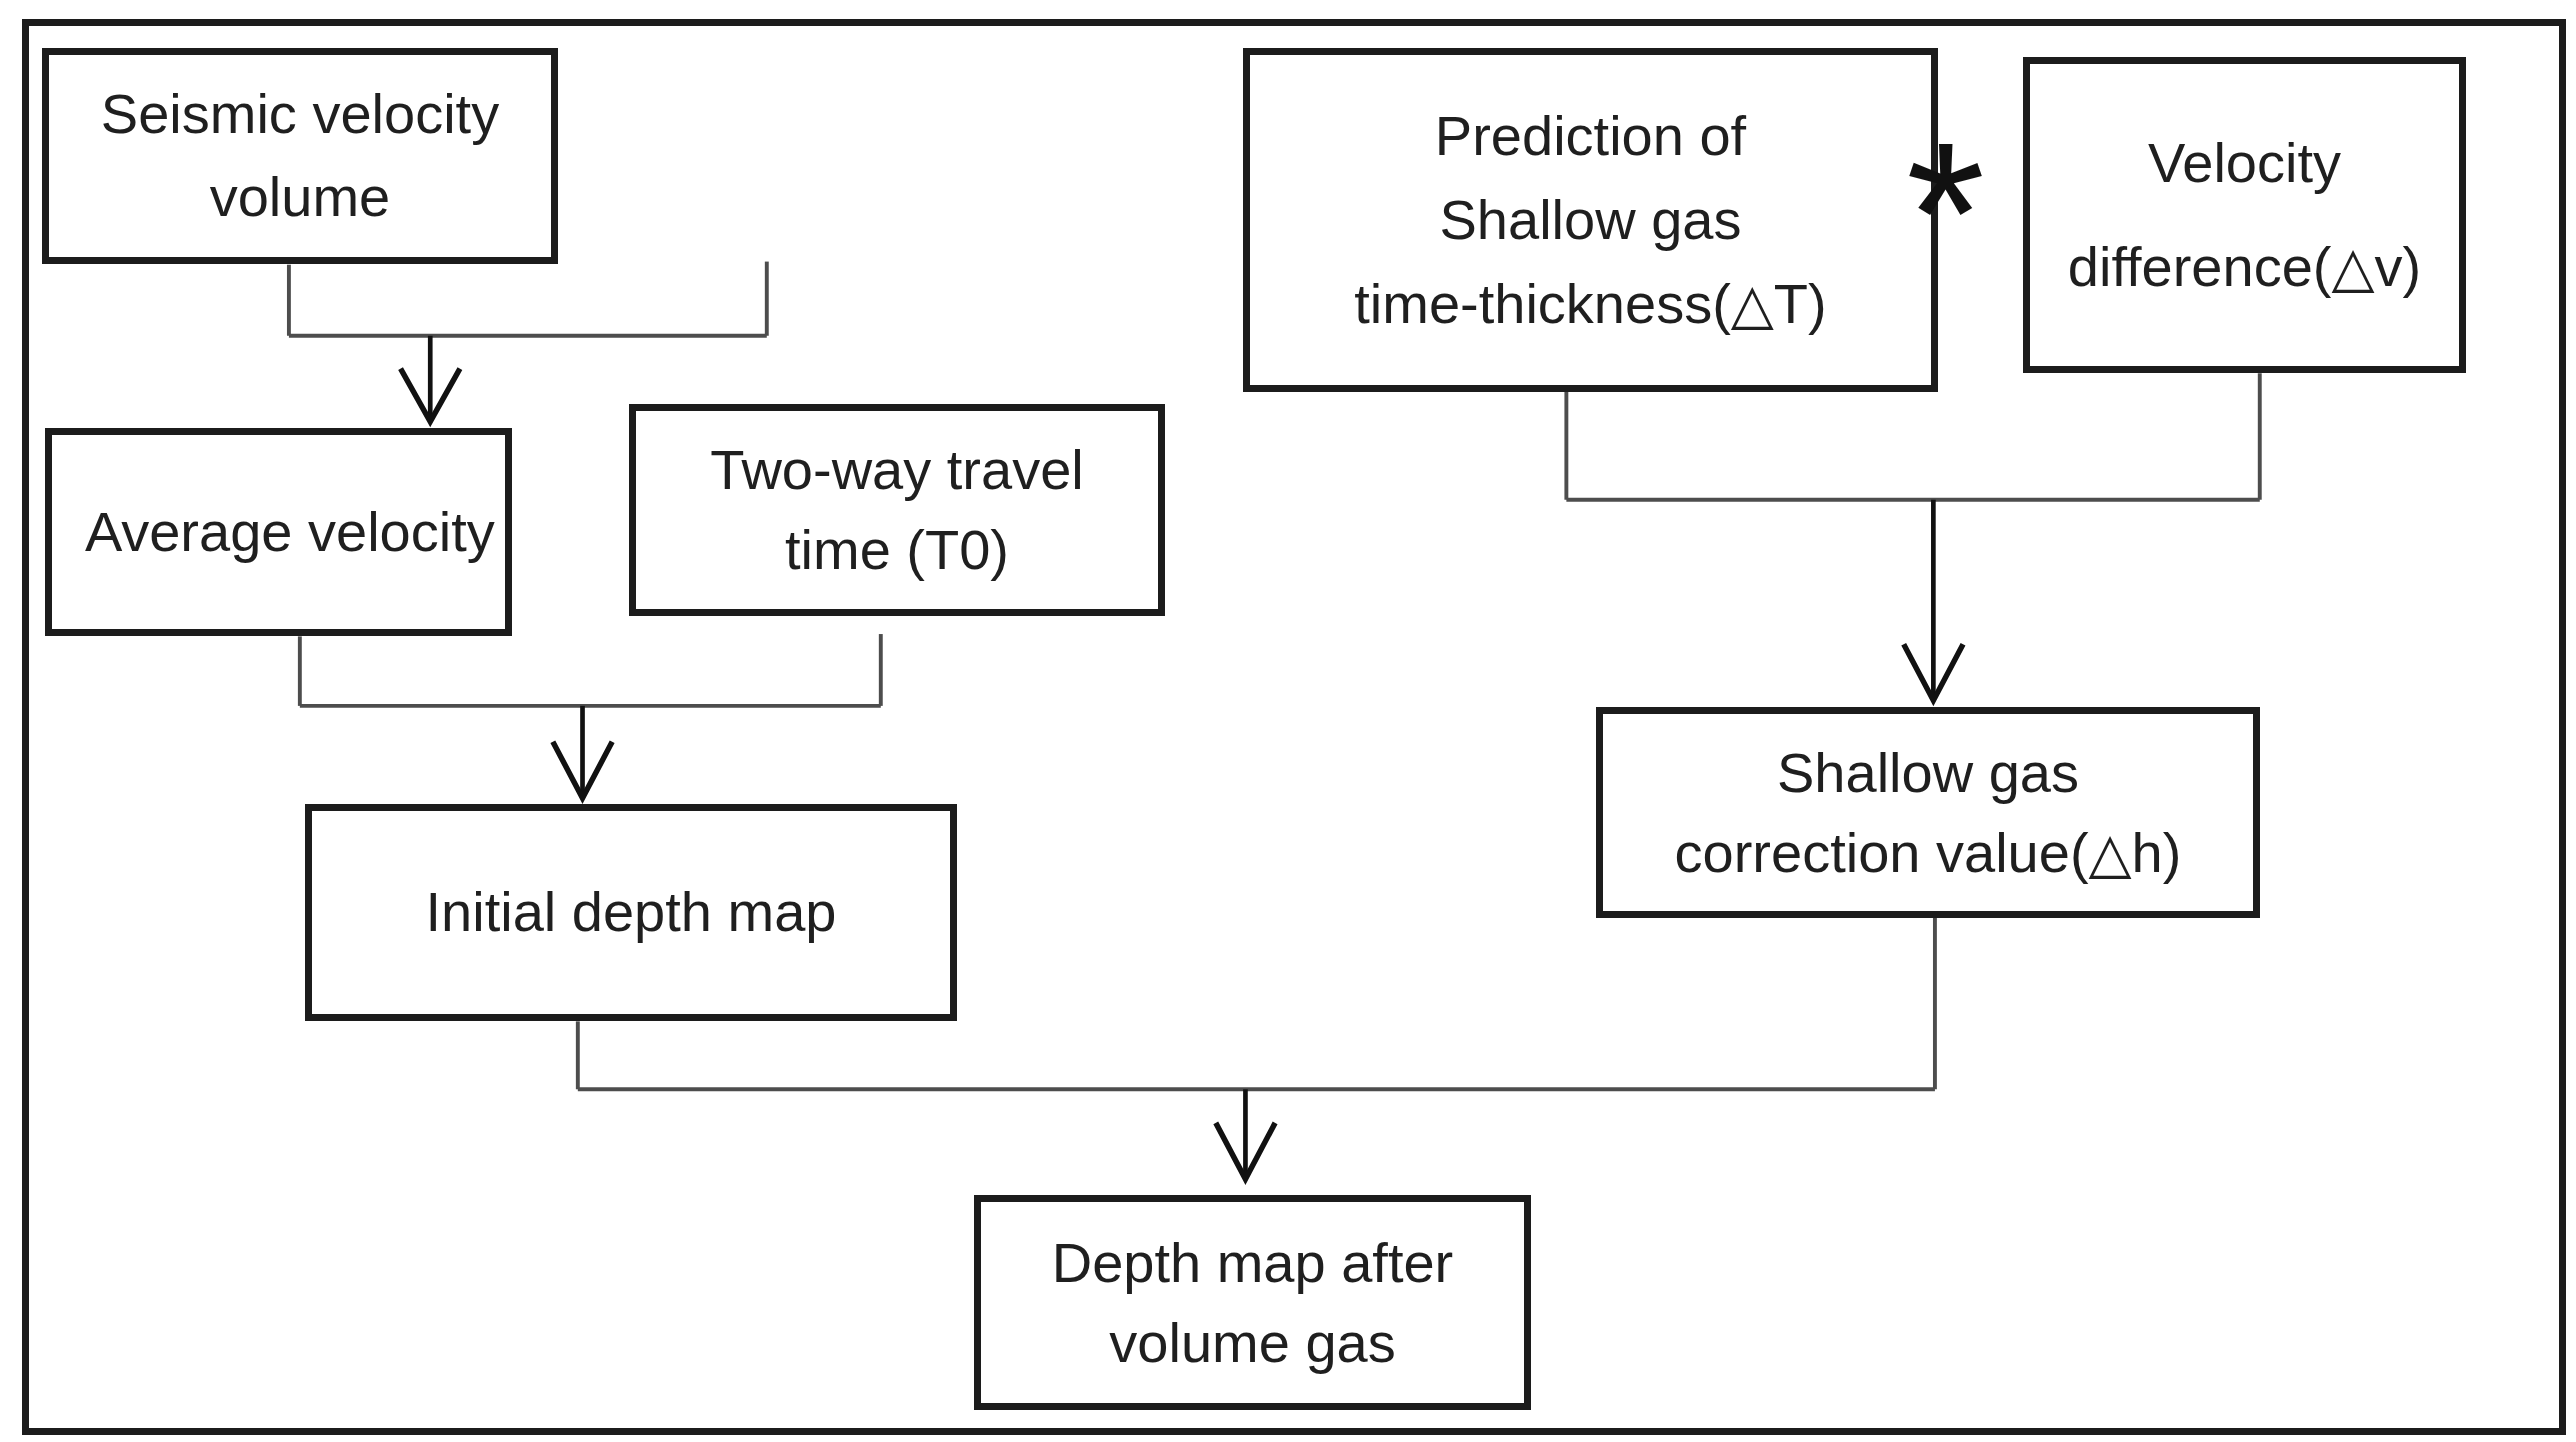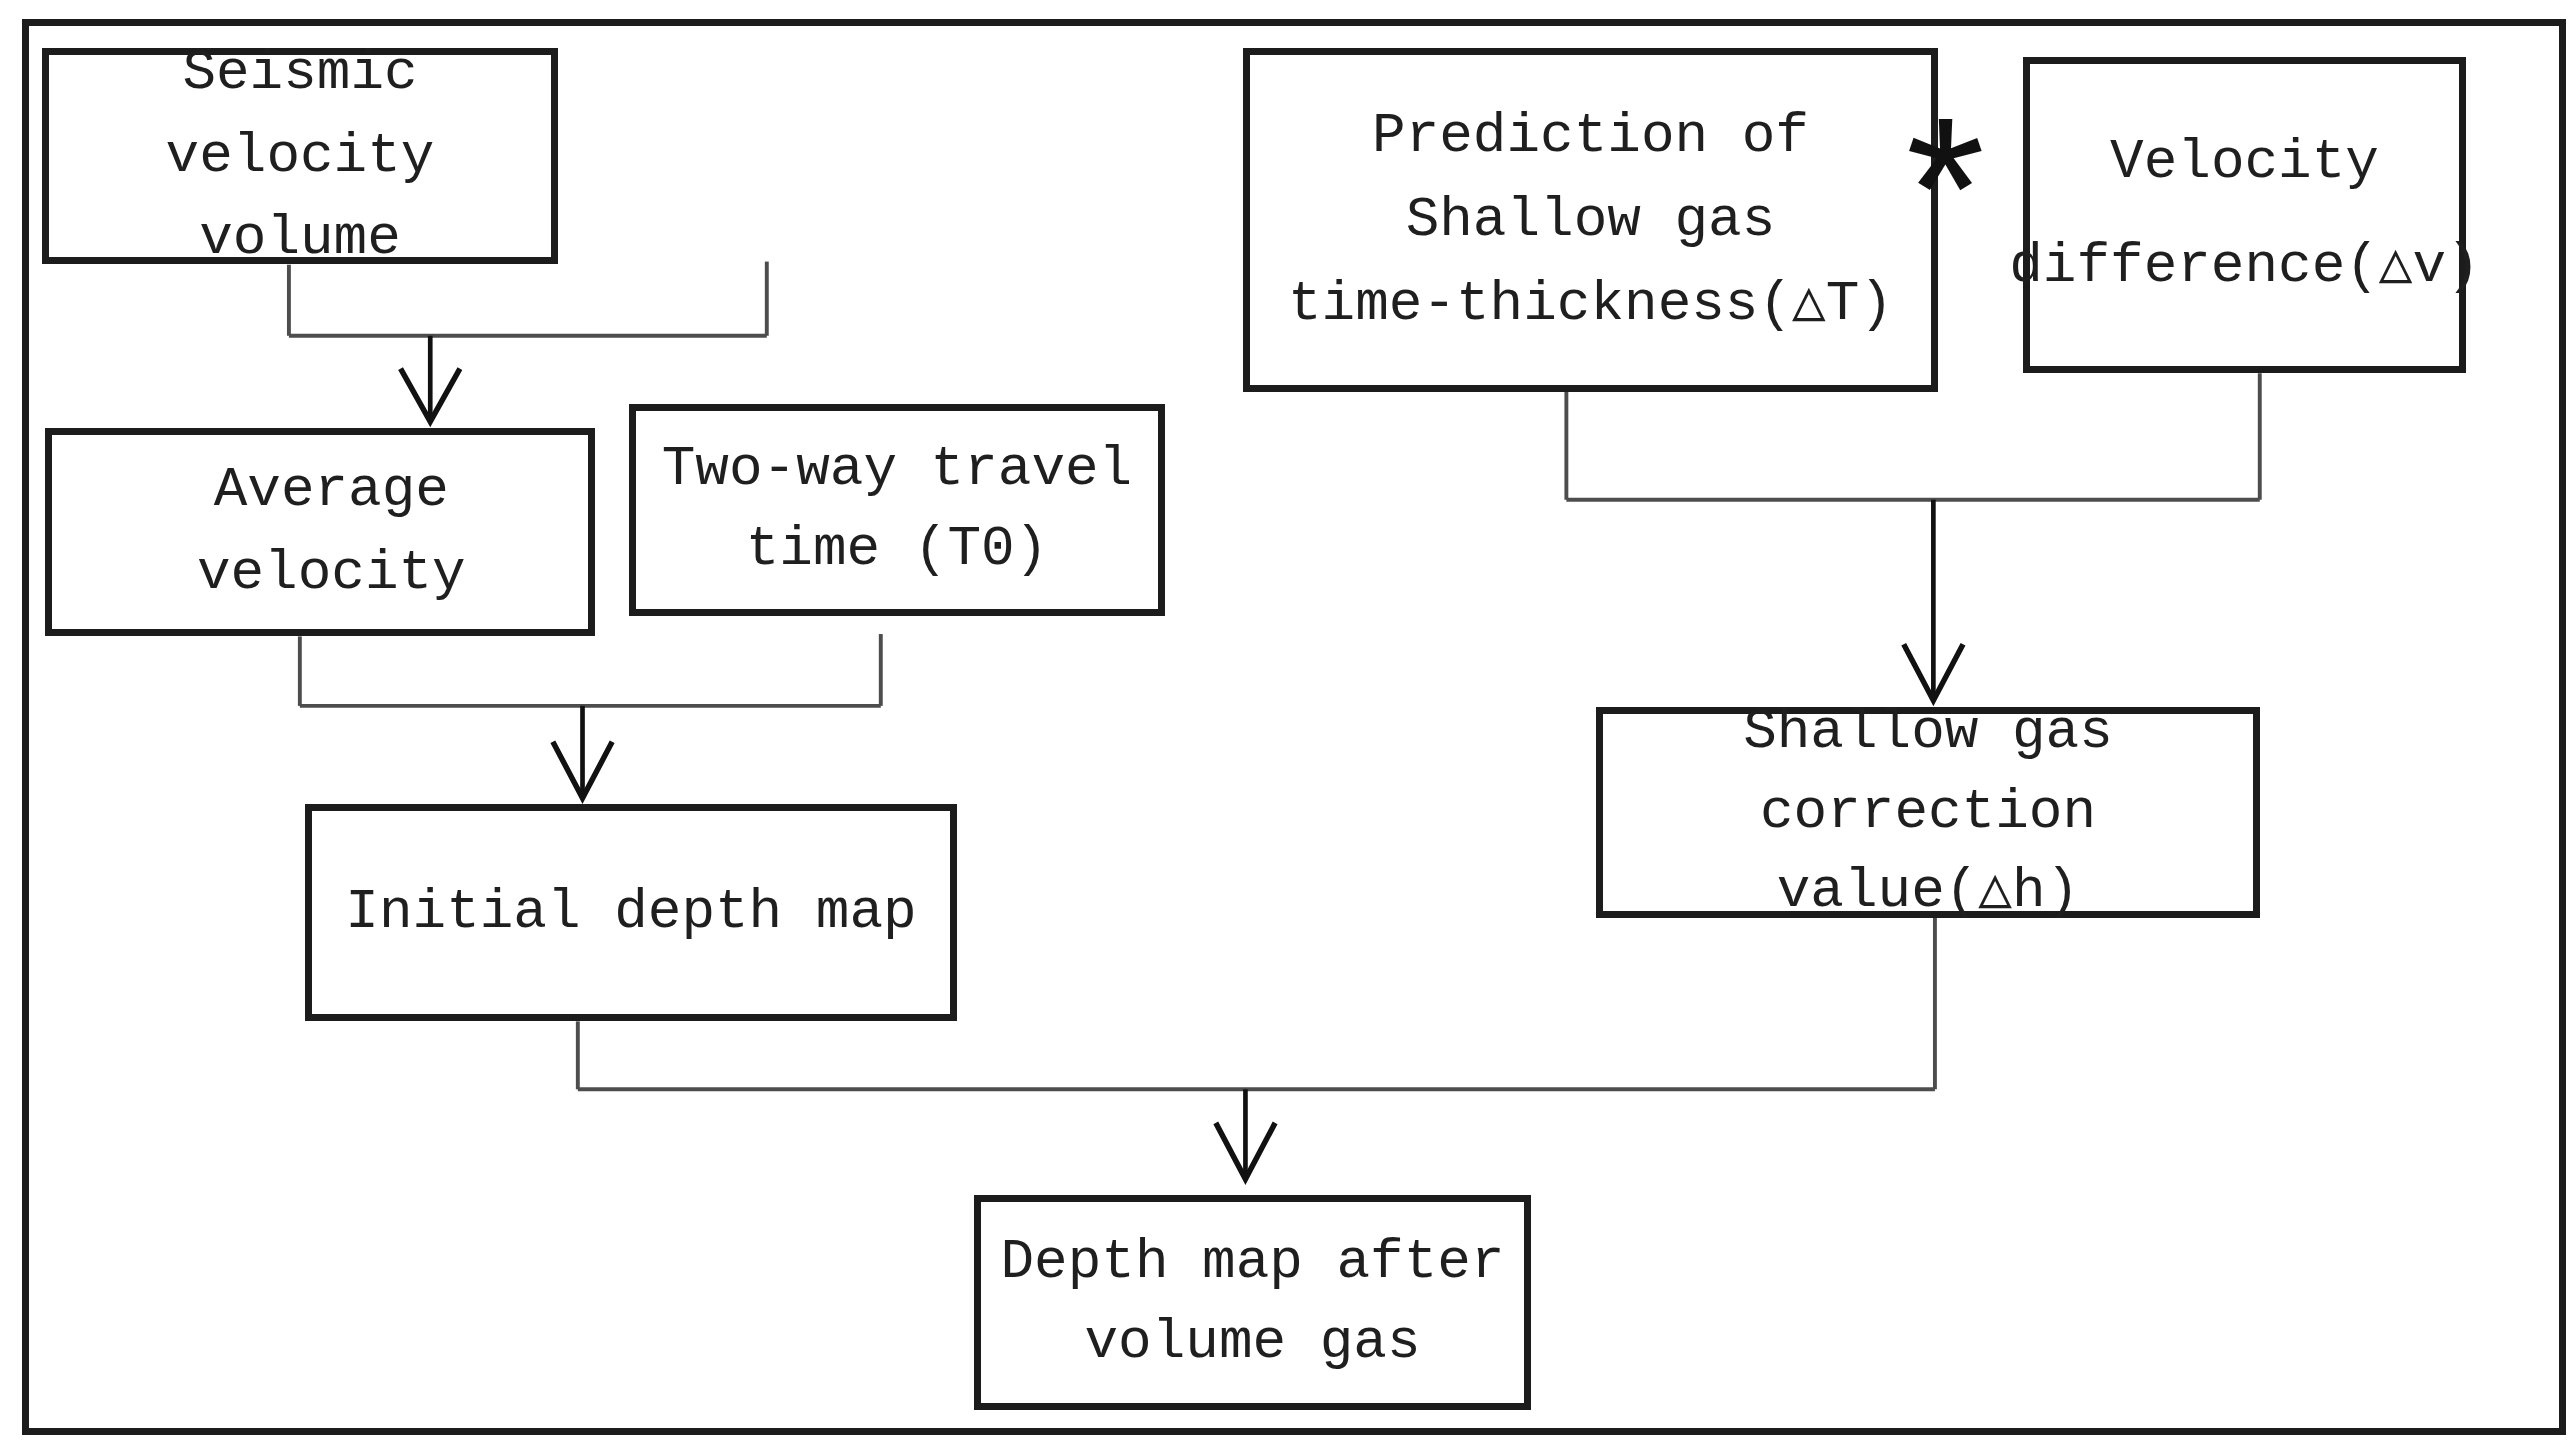--- a/index.html
+++ b/index.html
@@ -8,21 +8,21 @@
     --connector-color: #4d4d4d;
     --arrow-color: #111111;
     --text-color: #1f1f1f;
   }
   html,body{
     margin:0; padding:0; background:var(--bg);
     font-family:"Liberation Sans","DejaVu Sans",sans-serif;
   }
   .canvas{
     position:relative; width:2576px; height:1443px;
-    background:var(--bg); overflow:hidden;font-family:Liberation Mono, monospace;
+    background:var(--bg); overflow:hidden;
   }
   .frame{
     position:absolute; box-sizing:border-box;
     left:22px; top:19px; width:2544px; height:1416px;
     border:7.8px solid var(--border-color);
     background:transparent;
   }
   .wires{
     position:absolute; left:0; top:0; width:2576px; height:1443px;
     pointer-events:none;
@@ -34,21 +34,21 @@
     display:flex; align-items:center; justify-content:center;
     text-align:center; white-space:pre-line;
     font-size:56px; line-height:1.48; color:var(--text-color);
     padding:0 9.4px;
   }
   
   #node-seismic   {left:42px;   top:48px;   width:516px; height:216px;}
   #node-well      {left:598px;  top:45px;   width:364px; height:217px;}
   #node-predict   {left:1243px; top:48px;   width:695px; height:344px; line-height:1.5;}
   #node-veldiff   {left:2023px; top:57px;   width:443px; height:316px; line-height:1.85;}
-  #node-avgvel    {left:45px;   top:428px;  width:550px; height:208px;padding-left:32px;}
+  #node-avgvel    {left:45px;   top:428px;  width:467px; height:208px;padding-left:32px;}
   #node-twt       {left:629px;  top:404px;  width:536px; height:212px; line-height:1.42;}
   #node-correct   {left:1596px; top:707px;  width:664px; height:211px; line-height:1.42;}
   #node-initial   {left:305px;  top:804px; width:652px; height:217px;}
   #node-final     {left:974px; top:1195px; width:557px; height:215px; line-height:1.42;}
 
   .operator{
     position:absolute; left:1852px; top:74px; width:187px; height:187px;
     display:flex; align-items:center; justify-content:center;
     font-size:203px; line-height:1; color:var(--arrow-color);
   }

